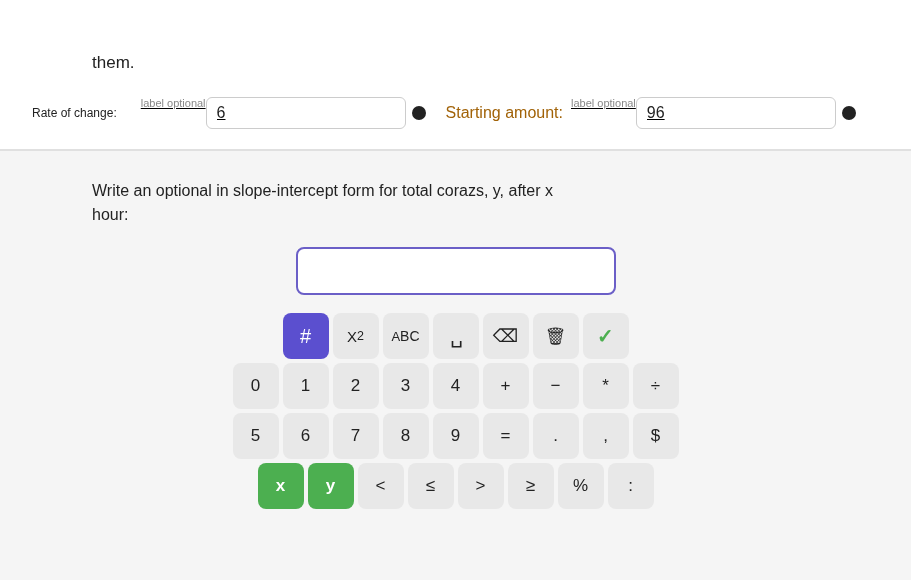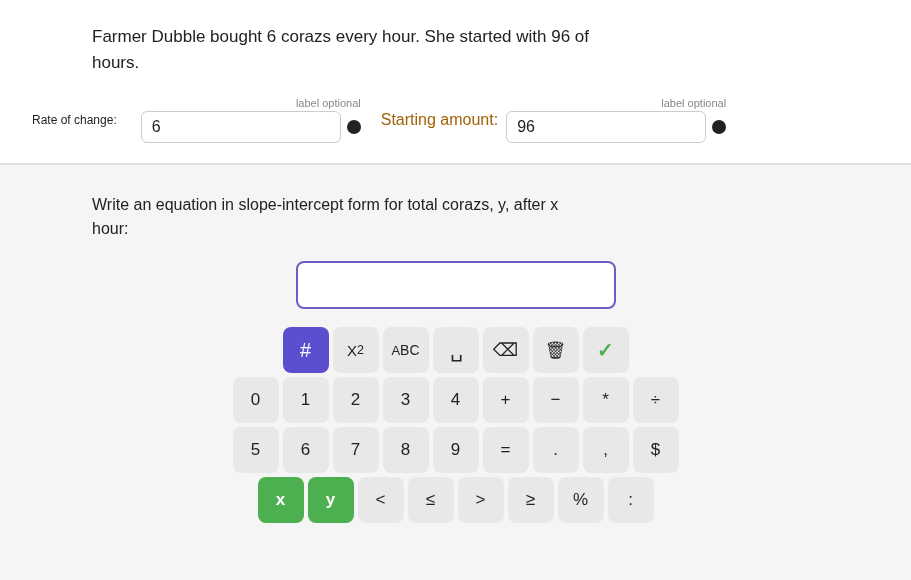--- a/index.html
+++ b/index.html
@@ -29,23 +29,24 @@
       gap: 0;
     }
     .rate-label {
       font-size: 12px;
       color: #222;
       margin-right: 24px;
       white-space: nowrap;
     }
     .input-group {
       display: flex;
-      flex-direction: column;
-      align-items: flex-end;
+      flex-direction: row;
+      align-items: flex-start;
       position: relative;
+      text-decoration: underline;
     }
     .optional-label {
       font-size: 11px;
       color: #888;
       margin-bottom: 2px;
     }
     .input-with-dot {
       display: flex;
       align-items: center;
       gap: 6px;
@@ -147,22 +148,22 @@
       background: #4caf50;
       color: #fff;
       font-weight: bold;
     }
   </style>
 </head>
 <body>
 
 <div class="top-section">
   <div class="problem-text">
-    <span>Farmer Dubble bought 6 corazs every hour. She started with 96 of</span><br>
-    <span>hours.</span>
+    <br>
+    <span>them.</span>
   </div>
   <div class="inputs-row">
     <span class="rate-label">Rate of change:</span>
     <div class="input-group">
       <span class="optional-label">label optional</span>
       <div class="input-with-dot">
         <input class="text-input" type="text" value="6" style="">
         <div class="dot"></div>
       </div>
     </div>
@@ -172,21 +173,21 @@
       <div class="input-with-dot">
         <input class="text-input" type="text" value="96" style="">
         <div class="dot"></div>
       </div>
     </div>
   </div>
 </div>
 
 <div class="bottom-section">
   <div class="equation-text">
-    <span>Write an equation in slope-intercept form for total corazs, y, after x</span><br>
+    <span>Write an optional in slope-intercept form for total corazs, y, after x</span><br>
     <span>hour:</span>
   </div>
   <div class="equation-input-wrap">
     <input class="equation-input" type="text" style="">
   </div>
   <div class="keypad">
 
     <div class="keypad-row">
       <button class="key key-hash">#</button>
       <button class="key key-x2">X<sup>2</sup></button>

